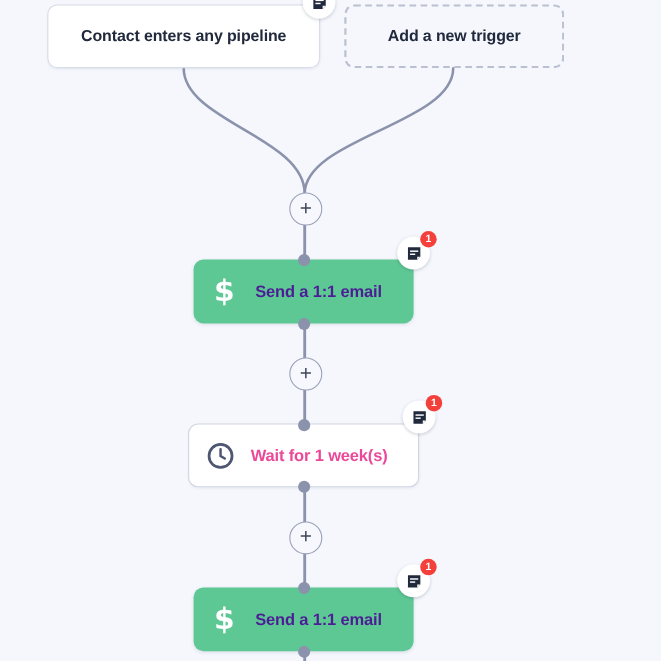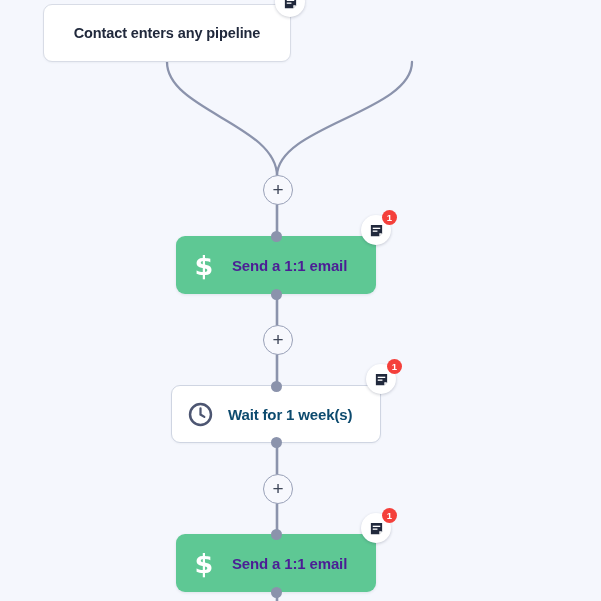--- a/index.html
+++ b/index.html
@@ -98,21 +98,21 @@
     align-items: center;
     justify-content: center;
   }
   .action-label {
     font-size: 15px;
     font-weight: bold;
     letter-spacing: -0.15px;
     white-space: nowrap;
   }
   .action-node.green .action-label { color: #4c1d95; }
-  .action-node.white .action-label { color: #0c4a6e; }
+  .action-node.white .action-label { color: #ec4899; }
 
   .dollar-glyph {
     font-size: 27px;
     font-weight: bold;
     color: #ffffff;
     line-height: 1;
     font-family: "DejaVu Sans", sans-serif;
   }
 
   #node-email-1 { left: 176px; top: 236px; width: 200px; }
@@ -221,20 +221,23 @@
   <div class="note-badge" id="badge-trigger-pipeline">
     <svg width="15" height="15" viewBox="0 0 16 16">
       <path d="M2 2 h12 v9 l-3 3 h-9 z" fill="#21293c"></path>
       <path d="M11 14 v-3 h3 z" fill="#ffffff"></path>
       <rect x="4" y="5" width="8" height="1.4" fill="#ffffff"></rect>
       <rect x="4" y="8" width="5" height="1.4" fill="#ffffff"></rect>
     </svg>
 
   </div>
 
+  <div class="node trigger-card dashed" id="trigger-add">
+    <span class="card-label">Add a new trigger</span>
+  </div>
 
   <div class="plus-btn" id="plus-1">
     <span class="plus-glyph">+</span>
   </div>
 
   <div class="node action-node green" id="node-email-1">
     <span class="port top"></span>
     <span class="action-icon">
       <span class="dollar-glyph">$</span>
     </span>

